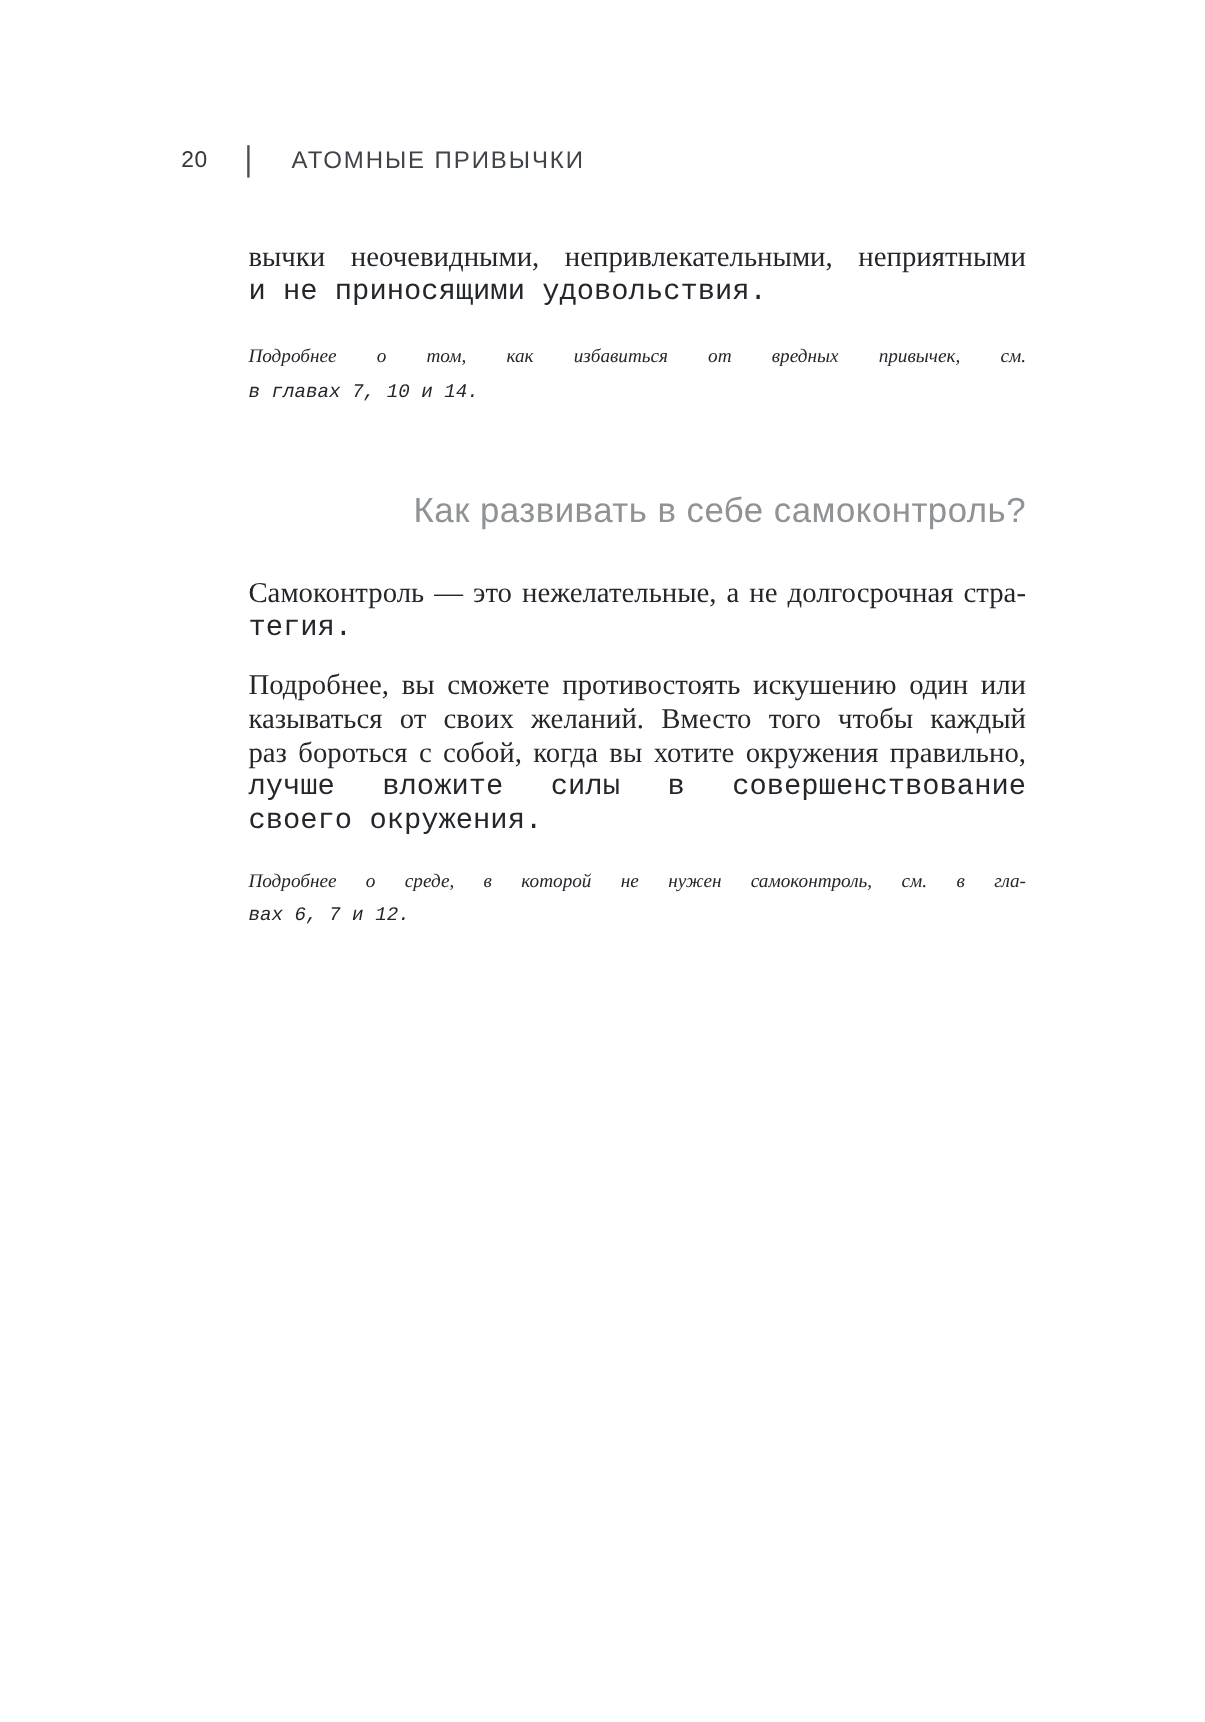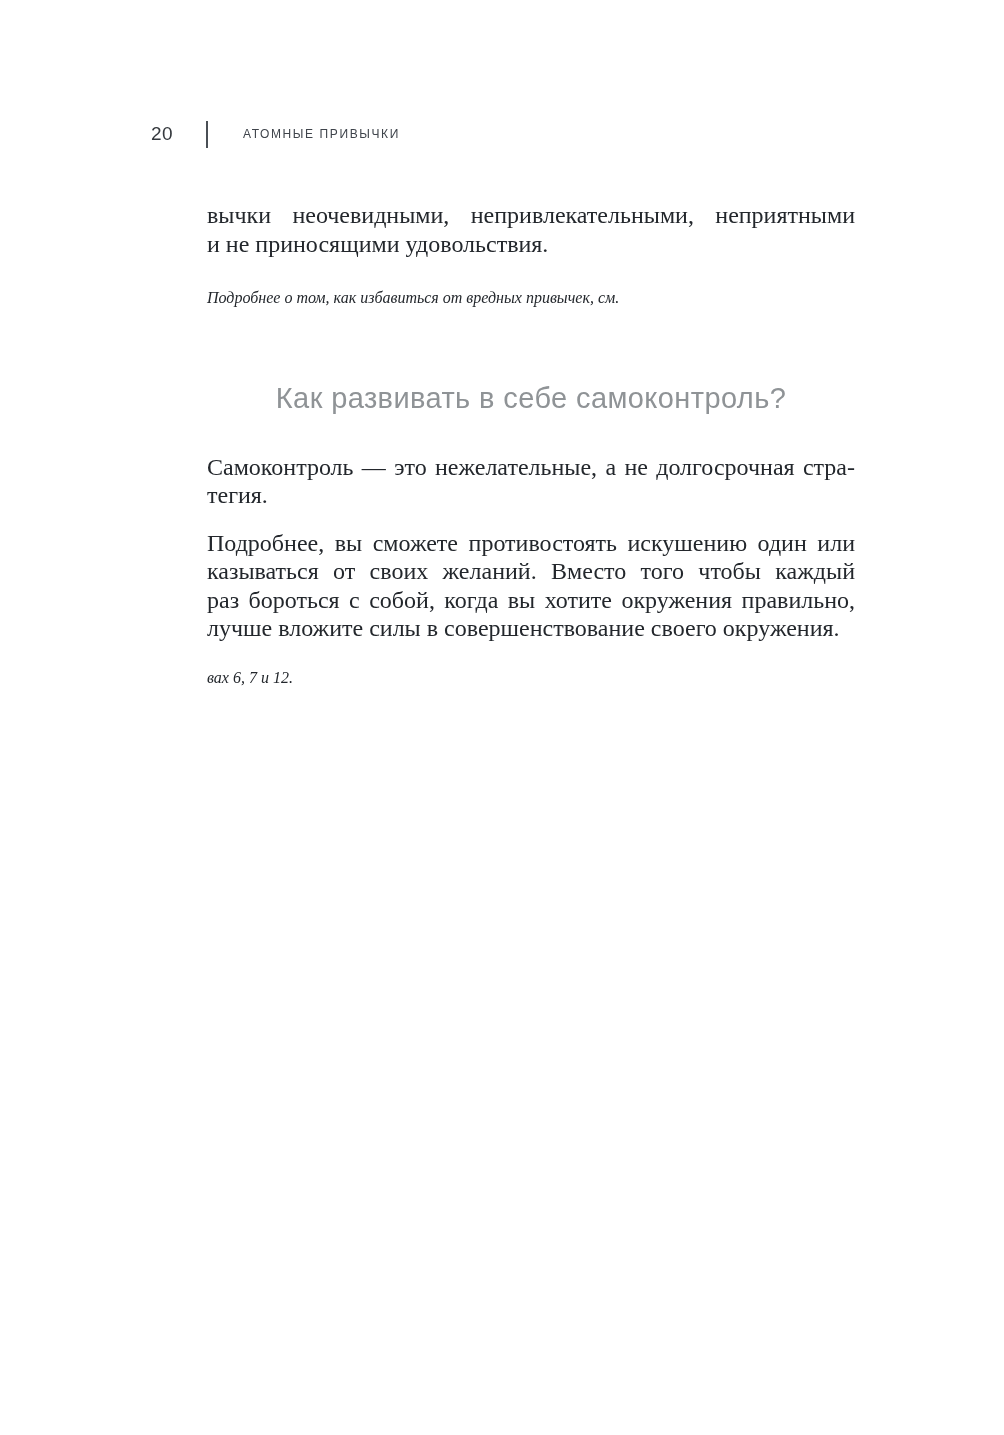--- a/index.html
+++ b/index.html
@@ -30,58 +30,58 @@
     top: 121px;
     width: 2px;
     height: 27px;
     background: var(--divider, #4a4f55);
   }
   .runhead {
     position: absolute;
     left: 243px;
     top: 127px;
     font-family: "Liberation Sans", sans-serif;
-    font-size: 12px;
+    font-size: 20px;
     line-height: 15px;
     font-weight: 400;
     letter-spacing: 1.6px;
     color: var(--header-text, #3f444b);
   }
 
   
   .content {
     position: absolute;
     left: 207px;
     top: 0;
     width: 648px;
     color: var(--body-text, #23272c);
     font-size: 24px;
     line-height: 28.5px;
   }
   .para { margin: 0; }
   .para .ln { text-align: justify; text-align-last: justify; }
-  .para .ln:last-child { text-align-last: left; }
+  .para .ln:last-child { text-align-last: left; font-family: Liberation Mono, monospace; }
 
   .p1 { margin-top: 201px; }
   .note {
     font-style: italic;
     font-size: 16px;
     line-height: 28.5px;
   }
   .n1 { margin-top: 26px; }
 
   .section-heading {
     margin: 67px 0 0 0;
     font-family: "Liberation Sans", sans-serif;
     font-weight: 400;
     font-size: 29px;
     line-height: 36px;
     letter-spacing: 0.4px;
     color: var(--heading-text, #8f9396);
-    text-align: center;
+    text-align: right;
   }
 
   .p2 { margin-top: 37px; }
   .p3 { margin-top: 19px; }
   .n2 { margin-top: 21px; }
 </style>
 </head>
 <body>
 
 <div class="page">
@@ -94,34 +94,36 @@
 
   <div class="content">
 
     <div class="para p1">
         <div class="ln">вычки неочевидными, непривлекательными, неприятными</div>
         <div class="ln">и не приносящими удовольствия.</div>
       </div>
 
     <div class="para note n1">
         <div class="ln">Подробнее о том, как избавиться от вредных привычек, см.</div>
+        <div class="ln">в главах 7, 10 и 14.</div>
       </div>
 
     <h2 class="section-heading">Как развивать в себе самоконтроль?</h2>
 
     <div class="para p2">
         <div class="ln">Самоконтроль — это нежелательные, а не долгосрочная стра-</div>
         <div class="ln">тегия.</div>
       </div>
 
     <div class="para p3">
         <div class="ln">Подробнее, вы сможете противостоять искушению один или</div>
         <div class="ln">казываться от своих желаний. Вместо того чтобы каждый</div>
         <div class="ln">раз бороться с собой, когда вы хотите окружения правильно,</div>
         <div class="ln">лучше вложите силы в совершенствование своего окружения.</div>
       </div>
 
     <div class="para note n2">
+        <div class="ln">Подробнее о среде, в которой не нужен самоконтроль, см. в гла-</div>
         <div class="ln">вах 6, 7 и 12.</div>
       </div>
 
   </div>
 </div>
 
 </body></html>

